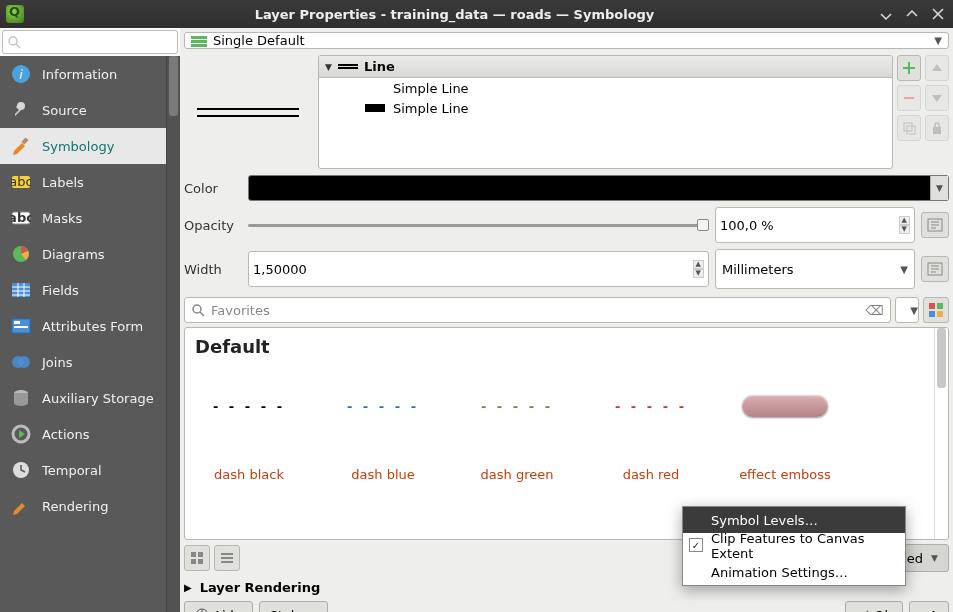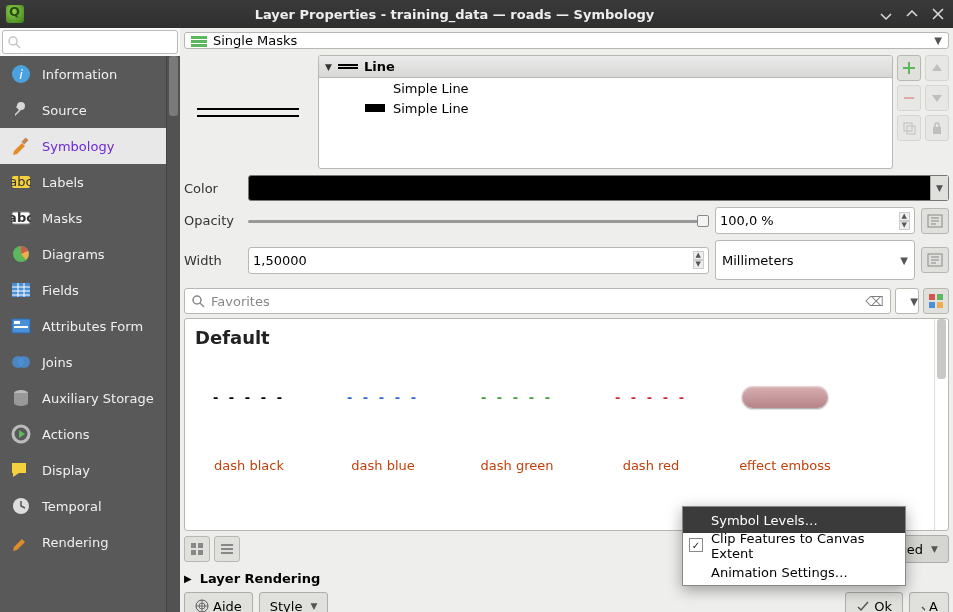--- a/index.html
+++ b/index.html
@@ -16,21 +16,21 @@
 
 .body-row { display: flex; height: calc(612px - 28px); }
 
 
 .sidebar { width: 180px; background: #595959; color: #eee; display:flex; flex-direction: column; }
 .sidebar .search-row { background:#f9f9f9; padding:2px; }
 .sidebar .search { width: 100%; height: 24px; border:1px solid #bbb; border-radius:3px; background:#fff; padding:0 4px; display:flex; align-items:center; }
 .sidebar .search svg{opacity:.5;}
 .side-items{flex:1;overflow:hidden;position:relative;}
 .side-item { display:flex; align-items:center; gap:10px; height:36px; padding:0 10px; cursor:pointer; }
-.side-item.selected{ background:#e8e8e8; color:#6d28d9; }
+.side-item.selected{ background:#e8e8e8; color:#0f766e; }
 .side-item .side-icon{ width:22px; height:22px; display:flex;align-items:center;justify-content:center; }
 .side-item.non-sel{color:#f0f0f0;}
 .side-scroll{position:absolute;right:0;top:0;bottom:0;width:14px;background:#525252;border-left:1px solid #444;}
 .side-scroll .thumb{position:absolute;left:2px;right:2px;top:0;height:60px;background:#7a7a7a;border-radius:3px;}
 
 
 .main { flex:1; background:#eeeeec; display:flex; flex-direction:column; padding:4px 4px 0 4px; position:relative; }
 .combo { height:28px; background:#fff; border:1px solid #b8b8b3; border-radius:3px; display:flex; align-items:center; padding:0 6px; cursor:pointer; }
 .combo .combo-icon{width:16px;height:14px;margin-right:6px;}
 .combo .arrow{margin-left:auto; font-size:10px; color:#555;}
@@ -53,21 +53,21 @@
 .tool-btn{background:#e0e0dd;border:1px solid #b8b8b3;border-radius:3px;display:flex;align-items:center;justify-content:center;color:#555;cursor:pointer;}
 .tool-btn.disabled{opacity:.45;cursor:default;}
 
 .prop-grid{margin-top:6px;display:grid;grid-template-columns:58px 1fr auto auto;gap:6px 6px;align-items:center;}
 .prop-grid .lbl{color:#333;}
 .color-well{height:26px;background:#000;border:1px solid #777;border-radius:3px;position:relative;}
 .color-well .dd{position:absolute;right:0;top:0;bottom:0;width:18px;background:#e0e0dd;border-left:1px solid #aaa;display:flex;align-items:center;justify-content:center;font-size:9px;color:#555;}
 .slider-track{height:16px;position:relative;}
 .slider-track .bar{position:absolute;left:0;right:0;top:7px;height:3px;background:#999;border-radius:2px;}
 .slider-track .cap{position:absolute;right:0;top:2px;width:12px;height:12px;border:1px solid #888;background:#f4f4f4;border-radius:2px;}
-.spin{height:27px;background:#fff;border:1px solid #b8b8b3;border-radius:3px;display:flex;align-items:center;padding:0 4px;min-width:90px;}
+.spin{height:36px;background:#fff;border:1px solid #b8b8b3;border-radius:3px;display:flex;align-items:center;padding:0 4px;min-width:90px;}
 .spin .spin-btns{margin-left:auto;display:flex;flex-direction:column;gap:0;}
 .spin .spin-btns span{font-size:7px;line-height:7px;color:#555;padding:0 2px;border:1px solid #ccc;background:#eee;}
 .expr-btn{width:28px;height:26px;border:1px solid #b8b8b3;background:#e0e0dd;border-radius:3px;display:flex;align-items:center;justify-content:center;}
 
 .fav-row{display:flex;gap:4px;margin-top:8px;align-items:center;}
 .search2{flex:1;height:26px;background:#fff;border:1px solid #b8b8b3;border-radius:3px;display:flex;align-items:center;padding:0 6px;gap:6px;}
 .search2 .clear{margin-left:auto;opacity:.5;}
 
 .styles-panel{margin-top:4px;background:#fff;border:1px solid #b8b8b3;border-radius:3px;flex:1;position:relative;padding:8px 10px;}
 .styles-panel .head{font-size:18px;font-weight:bold;color:#222;margin-bottom:10px;}
@@ -237,28 +237,20 @@
         <span class="side-icon">
             <svg width="20" height="20">
               <circle cx="10" cy="10" r="8" fill="none" stroke="#bbb" stroke-width="3"></circle>
               <path d="M8 6l6 4-6 4z" fill="#5cb85c"></path>
             </svg>
           </span>
         <span>Actions</span>
       </div>
       <div class="side-item non-sel">
         <span class="side-icon">
-            <svg width="20" height="16">
-              <path d="M1 1h14v10H8l-6 4V11H1z" fill="#f4d03f"></path>
-            </svg>
-          </span>
-        <span>Display</span>
-      </div>
-      <div class="side-item non-sel">
-        <span class="side-icon">
             <svg width="20" height="20">
               <circle cx="10" cy="10" r="8" fill="#ddd"></circle>
               <path d="M10 5v5l4 2" stroke="#555" fill="none" stroke-width="1.5"></path>
             </svg>
           </span>
         <span>Temporal</span>
       </div>
       <div class="side-item non-sel">
         <span class="side-icon">
             <svg width="20" height="20">
@@ -276,21 +268,21 @@
   <div class="main">
 
     <div class="combo">
       <span class="combo-icon">
           <svg width="16" height="14">
             <rect x="0" y="2" width="16" height="3" fill="#5cb85c"></rect>
             <rect x="0" y="6" width="16" height="3" fill="#5cb85c"></rect>
             <rect x="0" y="10" width="16" height="3" fill="#5cb85c"></rect>
           </svg>
         </span>
-      <span>Single Masks</span>
+      <span>Single Default</span>
       <span class="arrow">▼</span>
     </div>
 
     <div class="preview-row">
       <div class="preview-box">
         <div class="preview-line"></div>
       </div>
       <div class="layer-tree-wrap">
         <div class="layer-tree">
           <div class="tree-head">

